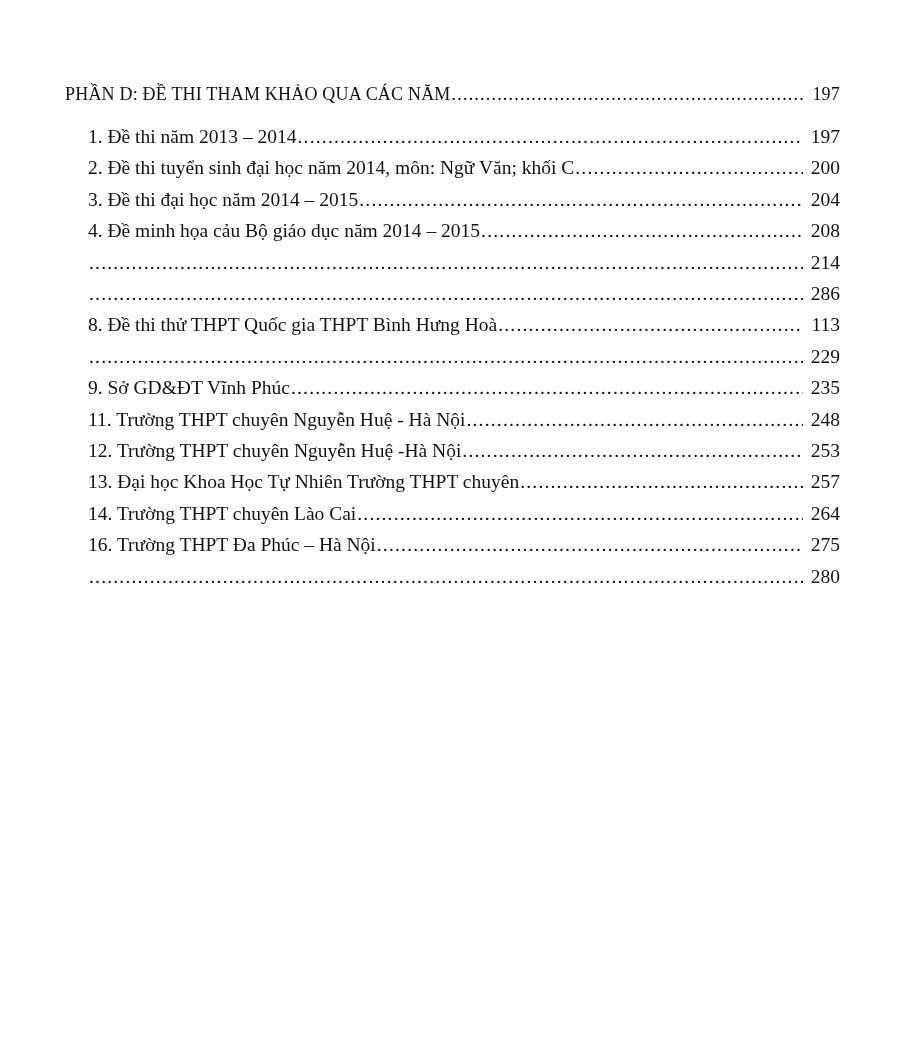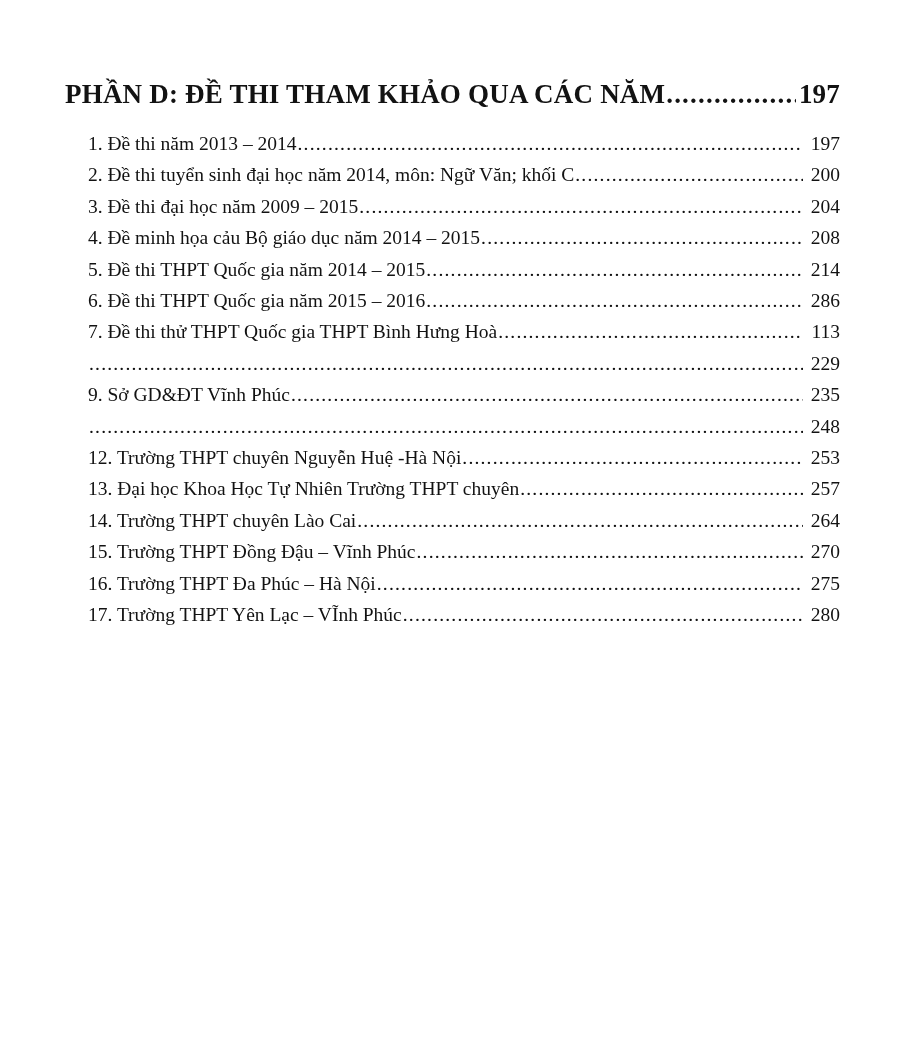--- a/index.html
+++ b/index.html
@@ -19,24 +19,24 @@
     background: #ffffff;
     padding: 80px 83px 0 65px;
     font-family: "Liberation Serif", "DejaVu Serif", serif;
     color: #121212;
   }
   .toc-row {
     display: flex;
     align-items: baseline;
   }
   .toc-row.header {
-    font-size: 27px;
-    font-weight: bold;
+    font-size: 18px;
+    font-weight: normal;
     line-height: 28px;
-    margin-bottom: 20px;
+    margin-bottom: 13px;
     letter-spacing: 0.2px;
   }
   .toc-row.entry {
     font-size: 19.5px;
     line-height: 31.4px;
     margin-left: 23px;
   }
   .title {
     white-space: nowrap;
     flex-shrink: 0;
@@ -77,62 +77,61 @@
     <span class="pagenum">197</span>
   </div>
 
   <div class="toc-row entry">
     <span class="title">2. Đề thi tuyển sinh đại học năm 2014, môn: Ngữ Văn; khối C</span>
     <span class="dots"></span>
     <span class="pagenum">200</span>
   </div>
 
   <div class="toc-row entry">
-    <span class="title">3. Đề thi đại học năm 2009 – 2015</span>
+    <span class="title">3. Đề thi đại học năm 2014 – 2015</span>
     <span class="dots"></span>
     <span class="pagenum">204</span>
   </div>
 
   <div class="toc-row entry">
     <span class="title">4. Đề minh họa cảu Bộ giáo dục năm 2014 – 2015</span>
     <span class="dots"></span>
     <span class="pagenum">208</span>
   </div>
 
   <div class="toc-row entry">
-    <span class="title">5. Đề thi THPT Quốc gia năm 2014 – 2015</span>
     <span class="dots"></span>
     <span class="pagenum">214</span>
   </div>
 
   <div class="toc-row entry">
-    <span class="title">6. Đề thi THPT Quốc gia năm 2015 – 2016</span>
     <span class="dots"></span>
     <span class="pagenum">286</span>
   </div>
 
   <div class="toc-row entry">
-    <span class="title">7. Đề thi thử THPT Quốc gia THPT Bình Hưng Hoà</span>
+    <span class="title">8. Đề thi thử THPT Quốc gia THPT Bình Hưng Hoà</span>
     <span class="dots"></span>
     <span class="pagenum">113</span>
   </div>
 
   <div class="toc-row entry">
     <span class="dots"></span>
     <span class="pagenum">229</span>
   </div>
 
   <div class="toc-row entry">
     <span class="title">9. Sở GD&amp;ĐT Vĩnh Phúc</span>
     <span class="dots"></span>
     <span class="pagenum">235</span>
   </div>
 
 
   <div class="toc-row entry">
+    <span class="title">11. Trường THPT chuyên Nguyễn Huệ - Hà Nội</span>
     <span class="dots"></span>
     <span class="pagenum">248</span>
   </div>
 
   <div class="toc-row entry">
     <span class="title">12. Trường THPT chuyên Nguyễn Huệ -Hà Nội</span>
     <span class="dots"></span>
     <span class="pagenum">253</span>
   </div>
 
@@ -141,33 +140,27 @@
     <span class="dots"></span>
     <span class="pagenum">257</span>
   </div>
 
   <div class="toc-row entry">
     <span class="title">14. Trường THPT chuyên Lào Cai</span>
     <span class="dots"></span>
     <span class="pagenum">264</span>
   </div>
 
-  <div class="toc-row entry">
-    <span class="title">15. Trường THPT Đồng Đậu – Vĩnh Phúc</span>
-    <span class="dots"></span>
-    <span class="pagenum">270</span>
-  </div>
 
   <div class="toc-row entry">
     <span class="title">16. Trường THPT Đa Phúc – Hà Nội</span>
     <span class="dots"></span>
     <span class="pagenum">275</span>
   </div>
 
   <div class="toc-row entry">
-    <span class="title">17. Trường THPT Yên Lạc – VĨnh Phúc</span>
     <span class="dots"></span>
     <span class="pagenum">280</span>
   </div>
 </div>
 
   </div>
 </div>
 
 </body></html>

